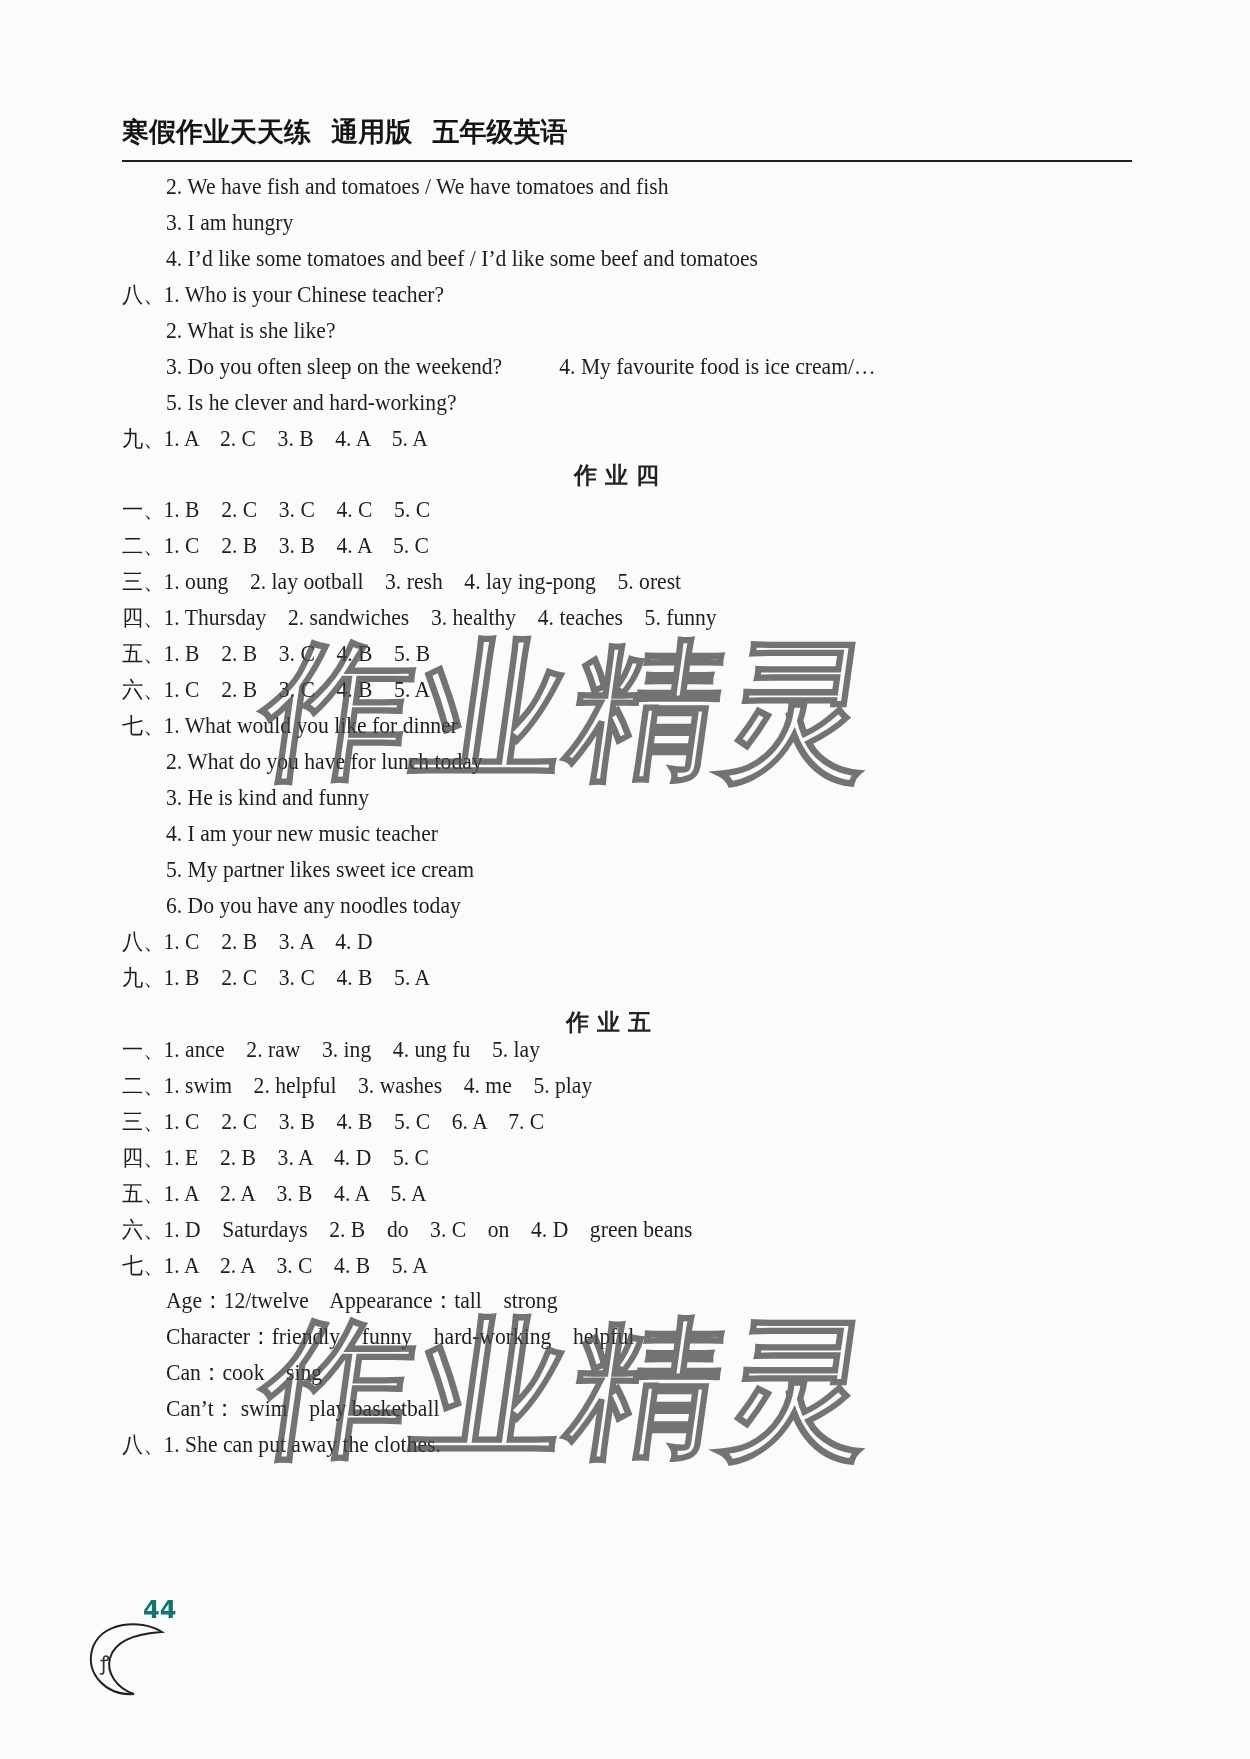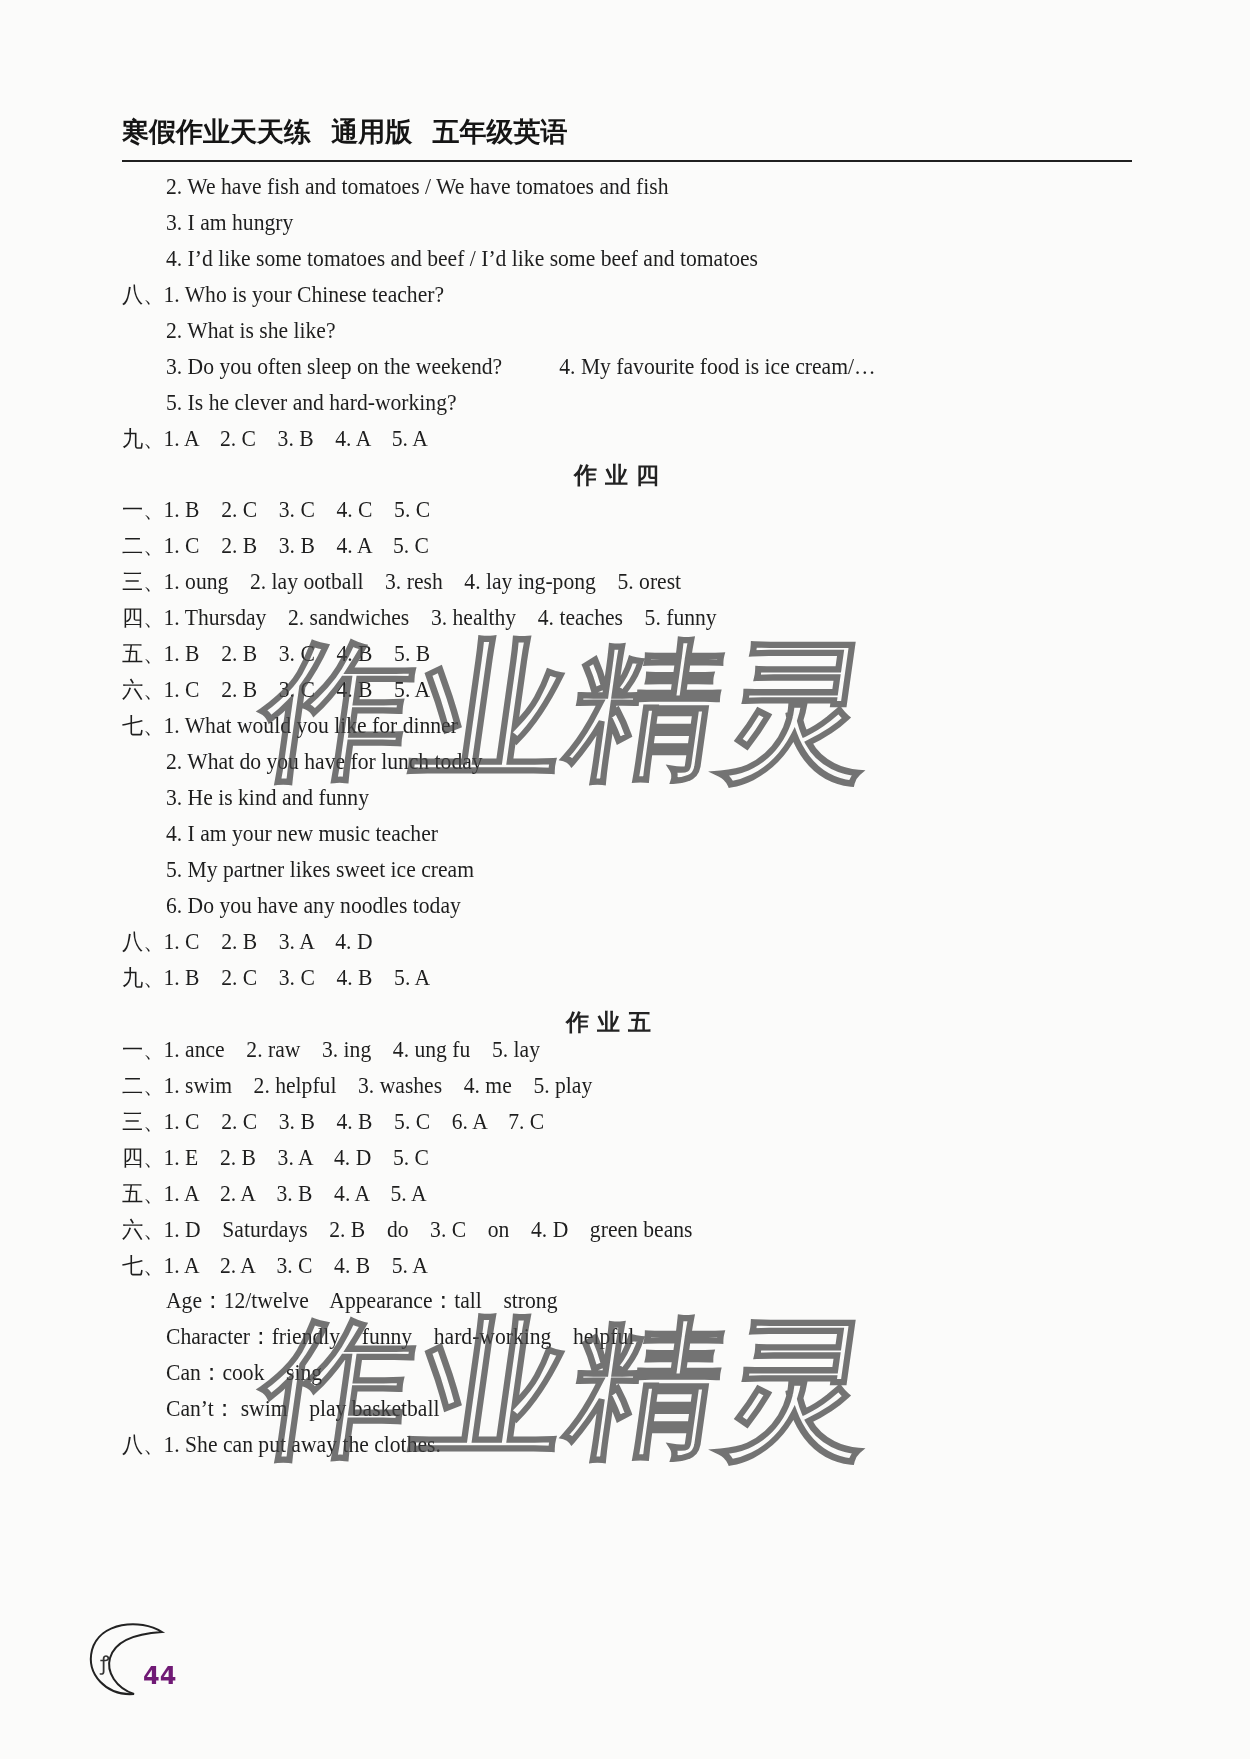--- a/index.html
+++ b/index.html
@@ -54,23 +54,23 @@
     -webkit-text-stroke: 1.6px rgba(70,70,70,0.75);
     letter-spacing: 4px;
     transform: skewX(-8deg);
     pointer-events: none;
     white-space: pre;
   }
   .footer {
     position: absolute; left: 70px; top: 1620px; width: 120px; height: 80px;
   }
   .page-number {
-    position: absolute; left: 143px; top: 1662px;
+    position: absolute; left: 143px; top: 1596px;
     font-family: "DejaVu Sans", sans-serif;
-    font-weight: bold; font-size: 24px; color: #701a75;
+    font-weight: bold; font-size: 24px; color: #0f766e;
   }
 </style>
 </head>
 <body>
 
 <div class="page-header"><span>寒假作业天天练</span>   <span>通用版</span>   <span>五年级英语</span></div>
 <div class="header-rule"></div>
 
 <div id="content">
     <div class="line" style="top: 171px; left: 166px;"><span>2. We have fish and tomatoes / We have tomatoes and fish</span></div>

